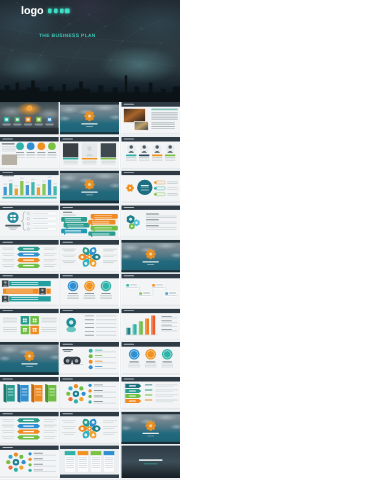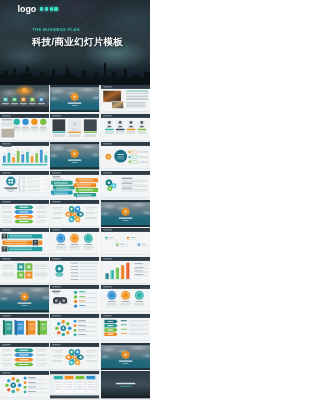--- a/index.html
+++ b/index.html
@@ -71,21 +71,20 @@
       <path fill="#0b1317" d="M0,28 L0,18 L4,18 L4,14 L8,14 L8,18 L13,18 L13,12 L16,12 L16,18 L22,18 L22,16 L26,16 L26,10 L29,10 L29,16 L33,16 L33,19 L40,19 L40,15 L44,15 L44,19 L52,19 L52,13 L55,13 L55,19 L62,19 L62,17 L66,17 L66,11 L69,11 L69,17 L75,17 L75,20 L82,20 L82,14 L86,14 L86,20 L94,20 L94,16 L98,16 L98,20 L104,20 L104,6 L106,6 L106,20 L112,20 L112,15 L116,15 L116,20 L124,20 L124,12 L127,12 L127,20 L134,20 L134,17 L138,17 L138,20 L144,20 L144,15 L150,15 L150,28 Z"></path>
     </svg>
     <div id="logo">logo</div>
     <div id="dots">
         <i></i>
         <i></i>
         <i></i>
         <i></i>
       </div>
     <div id="eyebrow">THE BUSINESS PLAN</div>
-    <div id="title">科技/商业幻灯片模板</div>
   </div>
 
   <div id="grid">
       <div class="sl" aria-label="icons over night sky">
         <svg class="slsvg" viewBox="0 0 100 56" preserveAspectRatio="none">
           <defs>
             <linearGradient id="ng" x1="0" y1="0" x2="0" y2="1">
               <stop offset="0" stop-color="#3a4950"></stop>
               <stop offset=".18" stop-color="#4d5b61"></stop>
               <stop offset=".45" stop-color="#5c676c"></stop>

